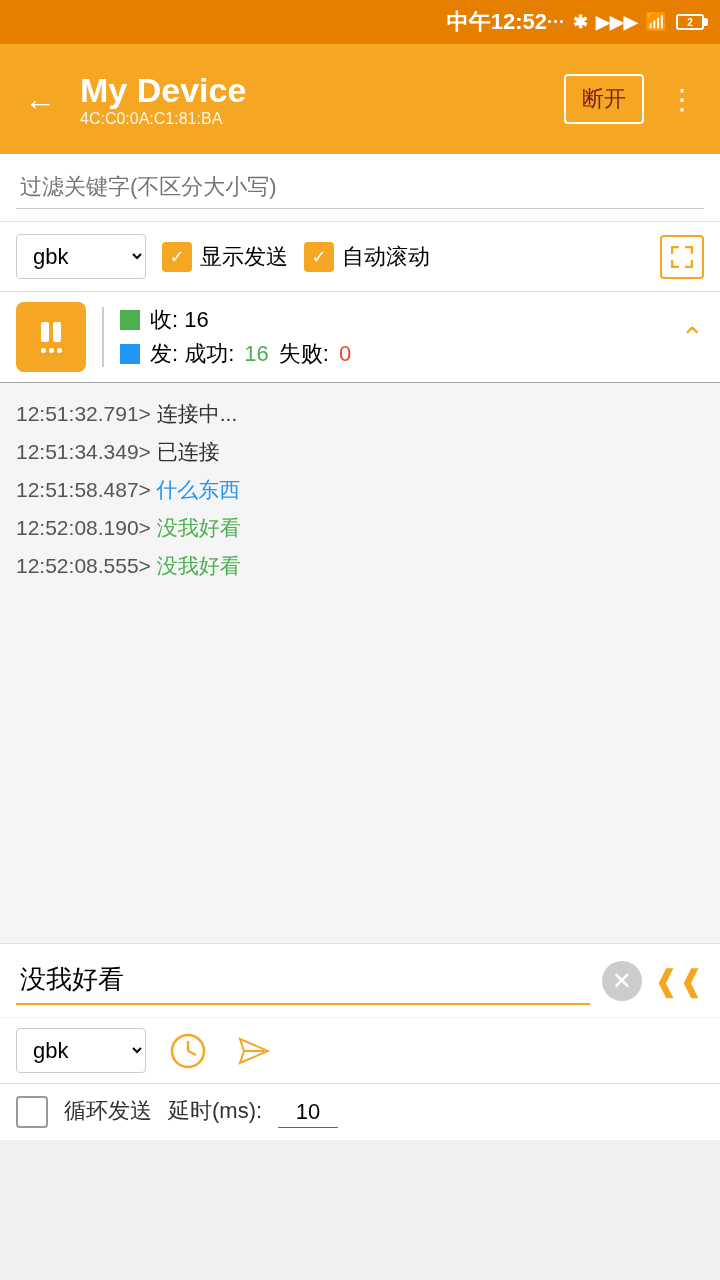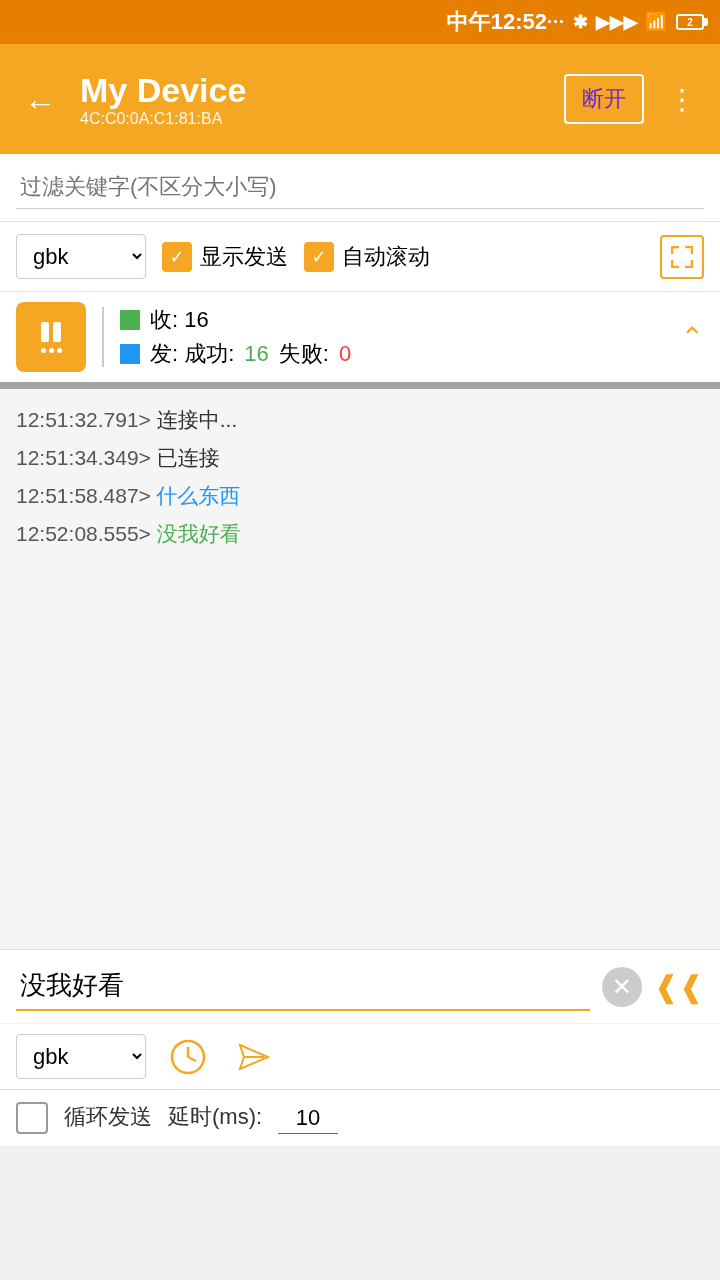--- a/index.html
+++ b/index.html
@@ -75,21 +75,21 @@
       font-size: 34px;
       font-weight: bold;
     }
     .device-mac {
       color: white;
       font-size: 16px;
       opacity: 0.9;
     }
     .disconnect-btn {
       background: #f5a623;
-      color: #6d28d9;
+      color: #7f1d1d;
       border: 2px solid white;
       padding: 8px 16px;
       border-radius: 4px;
       font-size: 22px;
       cursor: pointer;
     }
     .more-btn {
       color: white;
       font-size: 28px;
       cursor: pointer;
@@ -163,21 +163,21 @@
       font-size: 20px;
     }
 
     
     .stats-row {
       background: white;
       padding: 10px 16px;
       display: flex;
       align-items: center;
       gap: 16px;
-      border-bottom: 7px solid #a3a3a3;
+      border-bottom: 1px solid #a3a3a3;
     }
     .pause-btn {
       background: #f5a623;
       border-radius: 8px;
       width: 70px;
       height: 70px;
       display: flex;
       flex-direction: column;
       align-items: center;
       justify-content: center;
@@ -456,20 +456,21 @@
       <span class="fail-text">0</span>
     </div>
   </div>
   <div class="collapse-btn">⌃</div>
 </div>
 
 <div class="log-area" id="log-container">
 <div class="log-line"><span class="log-time">12:51:32.791&gt;</span><span class="log-text-default"> 连接中...</span></div>
     <div class="log-line"><span class="log-time">12:51:34.349&gt;</span><span class="log-text-default"> 已连接</span></div>
     <div class="log-line"><span class="log-time">12:51:58.487&gt;</span><span class="log-text-blue"> 什么东西</span></div>
+    <div class="log-line"><span class="log-time">12:52:08.190&gt;</span><span class="log-text-green"> 没我好看</span></div>
     <div class="log-line"><span class="log-time">12:52:08.555&gt;</span><span class="log-text-green"> 没我好看</span></div>
   </div>
 
 <div class="bottom-input-section">
   <input class="message-input" type="text" id="msg-input" value="没我好看" style="">
   <div class="clear-btn">✕</div>
   <div class="expand-down-btn">❰❰</div>
 </div>
 
 <div class="bottom-controls">

